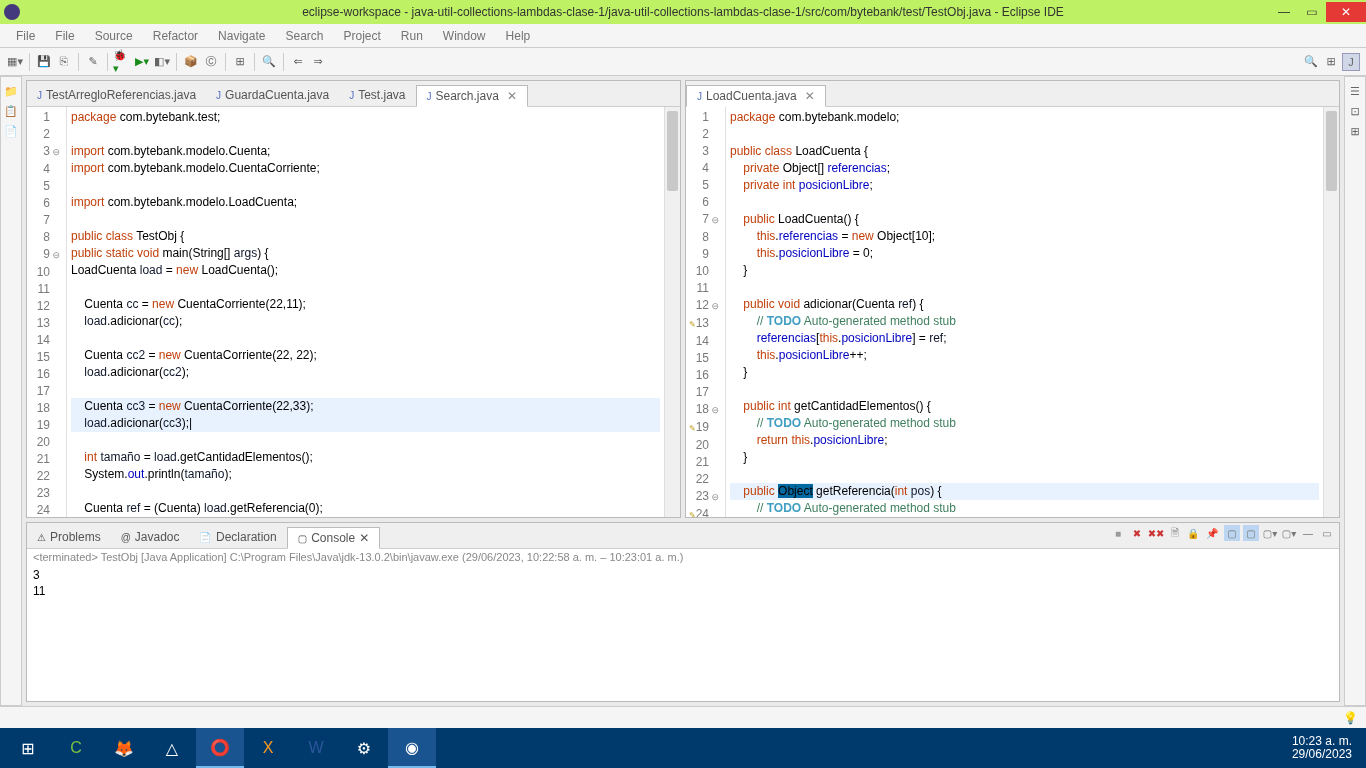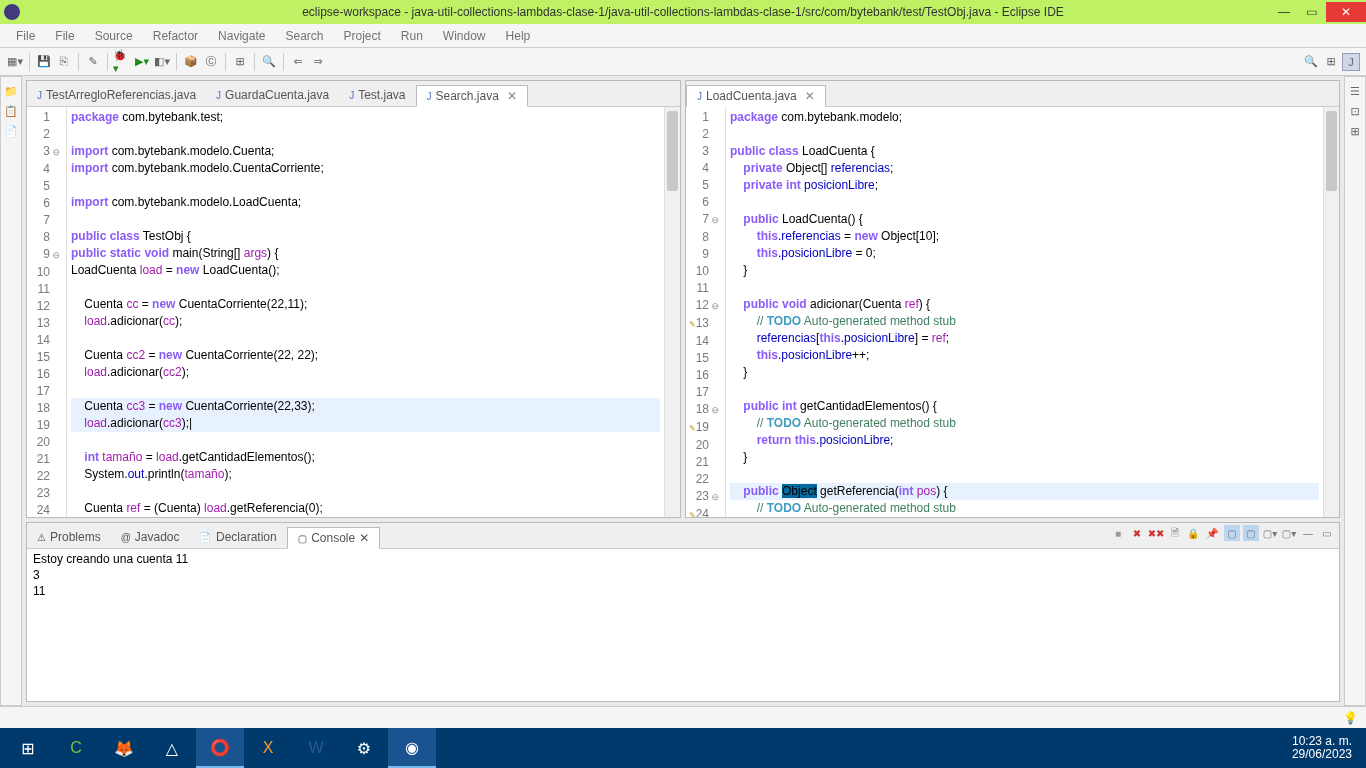--- a/index.html
+++ b/index.html
@@ -24,42 +24,42 @@
 .editorsplit { flex: 1; display: flex; min-height: 0; gap: 4px; padding: 4px; }
 .editorpane { flex: 1; display: flex; flex-direction: column; background: #fff; border: 1px solid #bbb; min-width: 0; }
 .tabbar { height: 26px; background: #efefef; border-bottom: 1px solid #ccc; display: flex; align-items: flex-end; }
 .tab { height: 22px; padding: 0 10px; display: flex; align-items: center; gap: 4px; color: #555; cursor: default; }
 .tab.active { background: #fff; border: 1px solid #bbb; border-bottom: 1px solid #fff; margin-bottom: -1px; }
 .tab .ji { color: #5070c0; font-size: 10px; }
 .tab .x { color: #888; margin-left: 4px; }
 .codearea { flex: 1; display: flex; overflow: hidden; position: relative; }
 .gutter { width: 40px; background: #fff; border-right: 1px solid #e0e0e0; font-family: Consolas, monospace; font-size: 12px; color: #7a7a7a; text-align: right; padding: 2px 6px 2px 2px; line-height: 17px; }
 .code { flex: 1; font-family: Consolas, monospace; font-size: 12px; line-height: 17px; padding: 2px 4px; white-space: pre; overflow: hidden; color: #000; }
-.kw { color: #8b5cf6; font-weight: bold; }
+.kw { color: #c2410c; font-weight: normal; }
 .com { color: #3f7f5f; }
 .todo { color: #409ec3; font-weight: bold; }
 .fld { color: #0000c0; }
-.var { color: #a21caf; }
+.var { color: #0f172a; }
 .hl { background: #e8f2fe; }
 .hlword { background: #0369a1; }
 .scroll { width: 16px; background: #f0f0f0; border-left: 1px solid #ddd; position: relative; }
 .thumb { position: absolute; left: 2px; right: 2px; top: 4px; height: 80px; background: #c8c8c8; border-radius: 2px; }
 .bottompane { height: 180px; margin: 0 4px 4px 4px; background: #fff; border: 1px solid #bbb; display: flex; flex-direction: column; }
 .btabbar { height: 26px; background: #efefef; border-bottom: 1px solid #ccc; display: flex; align-items: flex-end; position: relative; }
 .btab { height: 22px; padding: 0 10px; display: flex; align-items: center; gap: 4px; color: #555; }
 .btab.active { background: #fff; border: 1px solid #bbb; border-bottom: 1px solid #fff; margin-bottom: -1px; }
 .btoolbar { position: absolute; right: 4px; top: 2px; display: flex; gap: 3px; }
 .bicon { width: 16px; height: 16px; font-size: 10px; color: #777; display: flex; align-items: center; justify-content: center; }
 .consolehdr { padding: 2px 6px; font-size: 11px; color: #888; }
 .consoleout { flex: 1; font-family: Consolas, monospace; font-size: 12px; line-height: 16px; padding: 2px 6px; overflow: hidden; }
 .statusbar { height: 22px; background: #f5f5f5; border-top: 1px solid #ccc; display: flex; align-items: center; justify-content: flex-end; padding: 0 8px; gap: 8px; }
 .taskbar { height: 40px; background: #003a6d; display: flex; align-items: center; padding: 0 4px; color: #fff; }
 .taskbtn { width: 48px; height: 40px; display: flex; align-items: center; justify-content: center; font-size: 16px; }
 .taskbtn.active { background: #1a5490; border-bottom: 2px solid #76b9ed; }
-.tasktime { margin-left: auto; text-align: right; font-size: 11px; line-height: 13px; padding: 0 10px; }
+.tasktime { margin-left: auto; text-align: left; font-size: 11px; line-height: 13px; padding: 0 10px; }
 .gm { color: #909090; font-size: 9px; display: inline-block; width: 10px; }
 </style>
 </head>
 <body>
 
 <div class="titlebar">
   <div class="icon"></div>
   <div class="title">eclipse-workspace - java-util-collections-lambdas-clase-1/java-util-collections-lambdas-clase-1/src/com/bytebank/test/TestObj.java - Eclipse IDE</div>
   <div class="winbtns">
     <div class="winbtn">—</div>
@@ -229,22 +229,22 @@
           <span class="bicon">🔒</span>
           <span class="bicon">📌</span>
           <span class="bicon" style="background:#bcd5f0">▢</span>
           <span class="bicon" style="background:#bcd5f0">▢</span>
           <span class="bicon">▢▾</span>
           <span class="bicon">▢▾</span>
           <span class="bicon">—</span>
           <span class="bicon">▭</span>
         </div>
       </div>
+      <div class="consolehdr">&lt;terminated&gt; TestObj [Java Application] C:\Program Files\Java\jdk-13.0.2\bin\javaw.exe  (29/06/2023, 10:22:58 a. m. – 10:23:01 a. m.)</div>
       <div class="consoleout" id="consoleout">
-          <div>Estoy creando una cuenta 11</div>
           <div>3</div>
           <div>11</div>
         </div>
     </div>
   </div>
 
   <div class="rightstrip">
     <div class="stripicon">☰</div>
     <div class="stripicon">⊡</div>
     <div class="stripicon">⊞</div>

